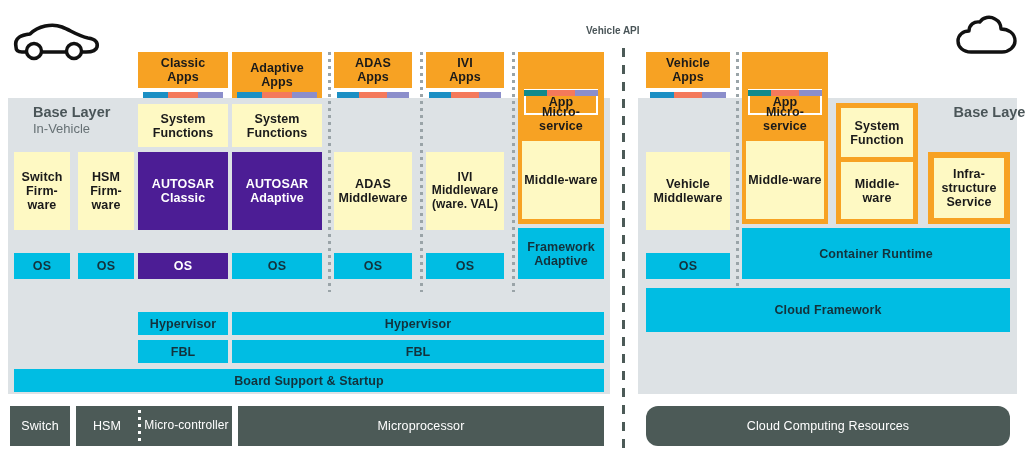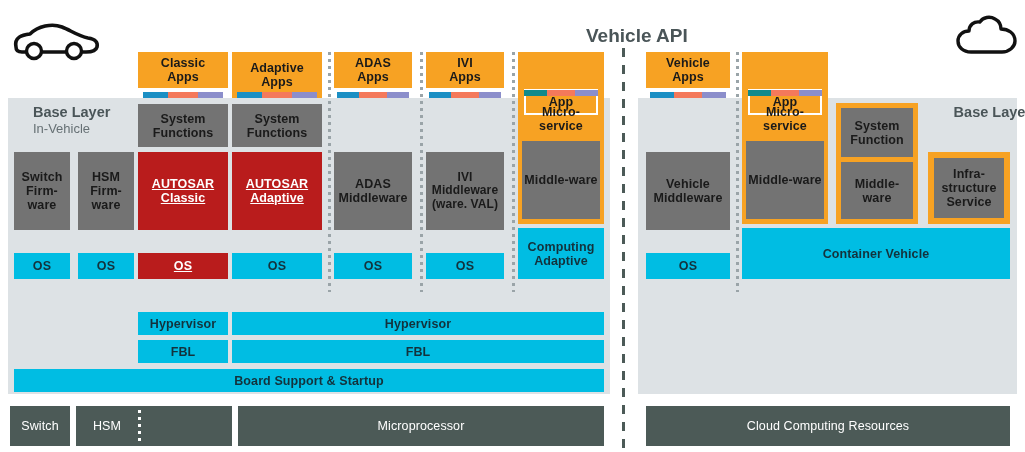--- a/index.html
+++ b/index.html
@@ -16,23 +16,23 @@
     position:absolute;box-sizing:border-box;
     display:flex;align-items:center;justify-content:center;
     text-align:center;line-height:1.12;
     font-size:12.5px;font-weight:600;letter-spacing:.1px;
     padding:1px 2px;
   }
   .box span{display:block;}
 
   .panel{position:absolute;background:#dde2e5;}
   .orange{background:#f7a223;color:#1a1a1a;}
-  .gray{background:#737373;color:#1a1a1a;}
+  .gray{background:#fef9c3;color:#1a1a1a;}
   .cyan{background:#00bde3;color:#13323c;}
-  .red{background:#b91c1c;color:#ffffff;text-decoration:underline;}
+  .red{background:#4c1d95;color:#ffffff;}
   .dark{background:#4c5a57;color:#ffffff;}
 
   .orange-frame{background:#f7a223;}
   .white-outline{border:2.5px solid #ffffff;background:#f7a223;color:#1a1a1a;margin-top:32px;}
 
   
   .tribar{position:absolute;display:flex;height:6px;}
   .tribar i{display:block;height:100%;}
   .tribar .t1{background:#1b8fc4;flex:0 0 31%;}
   .tribar .t2{background:#f4795b;flex:0 0 38%;}
@@ -46,21 +46,21 @@
         background-image:repeating-linear-gradient(to bottom,#ffffff 0 3px,rgba(0,0,0,0) 3px 7px);}
   .vdash-main{position:absolute;width:3px;
         background-image:repeating-linear-gradient(to bottom,#4c5a57 0 9px,rgba(0,0,0,0) 9px 17px);}
 
   
   .layerlabel{position:absolute;line-height:1.25;margin-left:19px;}
   .layerlabel .l1{font-size:14.5px;font-weight:700;color:#4a5558;}
   .layerlabel .l2{font-size:13px;font-weight:400;color:#667074;}
   .layerlabel.right{text-align:right;}
 
-  .toptitle{position:absolute;font-size:19px;font-weight:700;color:#4a5558;}
+  .toptitle{position:absolute;font-size:10px;font-weight:700;color:#4a5558;}
 
   .icon{position:absolute;}
 </style>
 </head>
 <body>
 
 <div class="stage">
 
   <div class="icon" style="left:8px;top:18px;width:92px;height:44px;">
     <svg width="92" height="44" viewBox="0 0 92 44">
@@ -196,21 +196,21 @@
     <span>
       <span>Micro-</span>
       <span>service</span>
     </span>
   </div>
   <div class="box gray" style="left:522px;top:141px;width:78px;height:78px;">
     <span>Middle-ware</span>
   </div>
   <div class="box cyan" style="left:518px;top:228px;width:86px;height:51px;">
     <span>
-      <span>Computing</span>
+      <span>Framework</span>
       <span>Adaptive</span>
     </span>
   </div>
 
   <div class="box gray" style="left:14px;top:152px;width:56px;height:78px;">
     <span>
       <span>Switch</span>
       <span>Firm-</span>
       <span>ware</span>
     </span>
@@ -247,20 +247,23 @@
   </div>
 
   <div class="box dark" style="left:10px;top:406px;width:60px;height:40px;font-weight:500;">
     <span>Switch</span>
   </div>
   <div class="abs dark" style="left:76px;top:406px;width:156px;height:40px;"></div>
   <div class="box" style="left:76px;top:406px;width:62px;height:40px;color:#fff;font-weight:500;">
     <span>HSM</span>
   </div>
   <div class="vdot-white" style="left:138px;top:410px;height:32px;"></div>
+  <div class="box" style="left:141px;top:406px;width:91px;height:40px;color:#fff;font-weight:500;font-size:12px;">
+    <span>Micro-controller</span>
+  </div>
   <div class="box dark" style="left:238px;top:406px;width:366px;height:40px;font-weight:500;">
     <span>Microprocessor</span>
   </div>
 
   <div class="vdash-main" style="left:622px;top:48px;height:400px;"></div>
 
   <div class="panel" style="left:638px;top:98px;width:379px;height:296px;"></div>
 
   <div class="layerlabel right" style="left:890px;top:103px;width:122px;">
     <div class="l1">Base Layer</div>
@@ -322,20 +325,23 @@
   <div class="orange-frame abs" style="left:928px;top:152px;width:82px;height:72px;"></div>
   <div class="box gray" style="left:934px;top:158px;width:70px;height:60px;">
     <span>
       <span>Infra-</span>
       <span>structure</span>
       <span>Service</span>
     </span>
   </div>
 
   <div class="box cyan" style="left:742px;top:228px;width:268px;height:51px;">
-    <span>Container Vehicle</span>
-  </div>
-
-  <div class="box dark" style="left:646px;top:406px;width:364px;height:40px;font-weight:500;">
+    <span>Container Runtime</span>
+  </div>
+  <div class="box cyan" style="left:646px;top:288px;width:364px;height:44px;">
+    <span>Cloud Framework</span>
+  </div>
+
+  <div class="box dark" style="left:646px;top:406px;width:364px;height:40px;font-weight:500;border-radius:12px;">
     <span>Cloud Computing Resources</span>
   </div>
 
 </div>
 
 </body></html>

